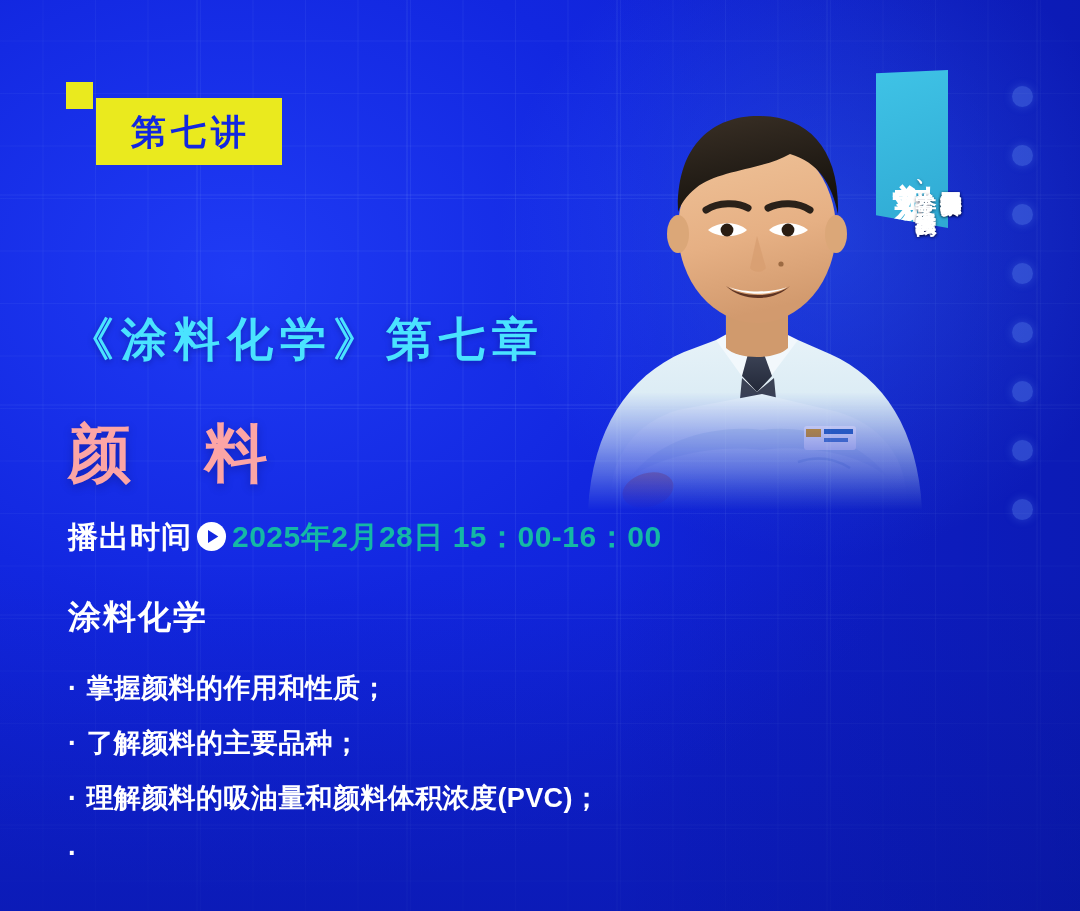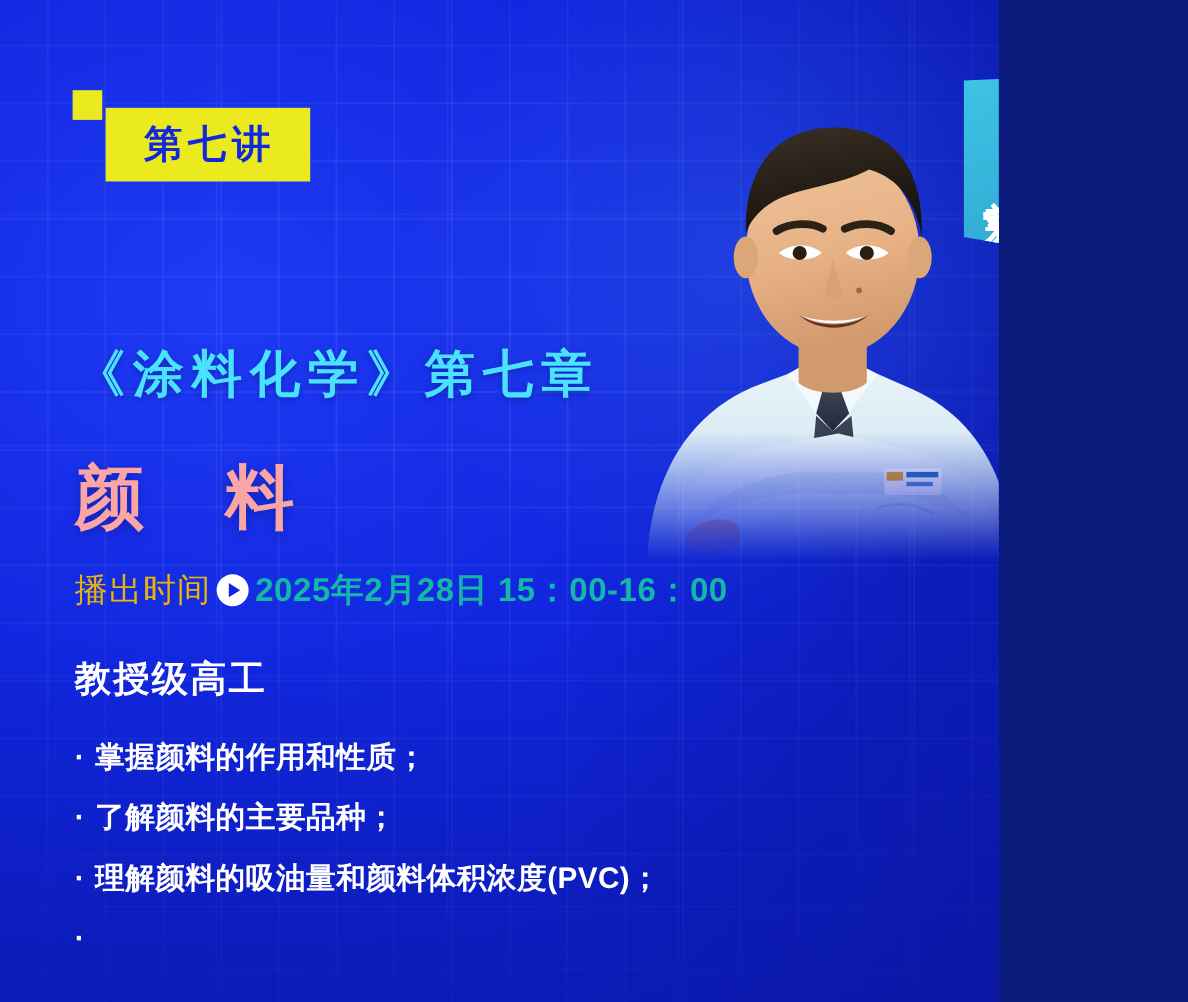--- a/index.html
+++ b/index.html
@@ -5,21 +5,21 @@
 <style>
   html, body {
     margin: 0;
     padding: 0;
     background: #0a1a7a;
   }
   * { box-sizing: border-box; }
 
   .poster {
     position: relative;
-    width: 908px;
+    width: 1080px;
     height: 911px;
     overflow: hidden;
     font-family: "Liberation Sans", "DejaVu Sans", sans-serif;
     background: #1227e0;
   }
 
   
   .bg-base {
     position: absolute;
     inset: 0;
@@ -191,23 +191,23 @@
     text-shadow: 0 3px 10px rgba(0,10,80,0.30);
   }
 
   .airtime-row {
     display: flex;
     align-items: center;
     margin: 0 0 48px 0;
     white-space: nowrap;
   }
   .airtime-label {
-    color: #eab308;
+    color: #ffffff;
     font-size: 30px;
-    font-weight: 400;
+    font-weight: 700;
     letter-spacing: 1px;
     line-height: 1;
   }
   .play-icon {
     width: 31px;
     height: 31px;
     margin: 0 5px 0 4px;
     flex: 0 0 auto;
   }
   .play-icon svg { display: block; width: 100%; height: 100%; }
@@ -377,21 +377,21 @@
       <span class="airtime-label">播出时间</span>
       <span class="play-icon">
         <svg viewBox="0 0 32 32" xmlns="http://www.w3.org/2000/svg" aria-hidden="true">
           <circle cx="16" cy="16" r="15" fill="#ffffff"></circle>
           <path d="M12.4 9.4 L23 16 L12.4 22.6 Z" fill="#1227e0"></path>
         </svg>
       </span>
       <span class="airtime-value">2025年2月28日  15：00-16：00</span>
     </div>
 
-    <div class="outline-heading">教授级高工</div>
+    <div class="outline-heading">涂料化学</div>
 
     <ul class="outline-list">
       <li>
         <span class="bullet-dot">·</span>
         <span>掌握颜料的作用和性质；</span>
       </li>
       <li>
         <span class="bullet-dot">·</span>
         <span>了解颜料的主要品种；</span>
       </li>

